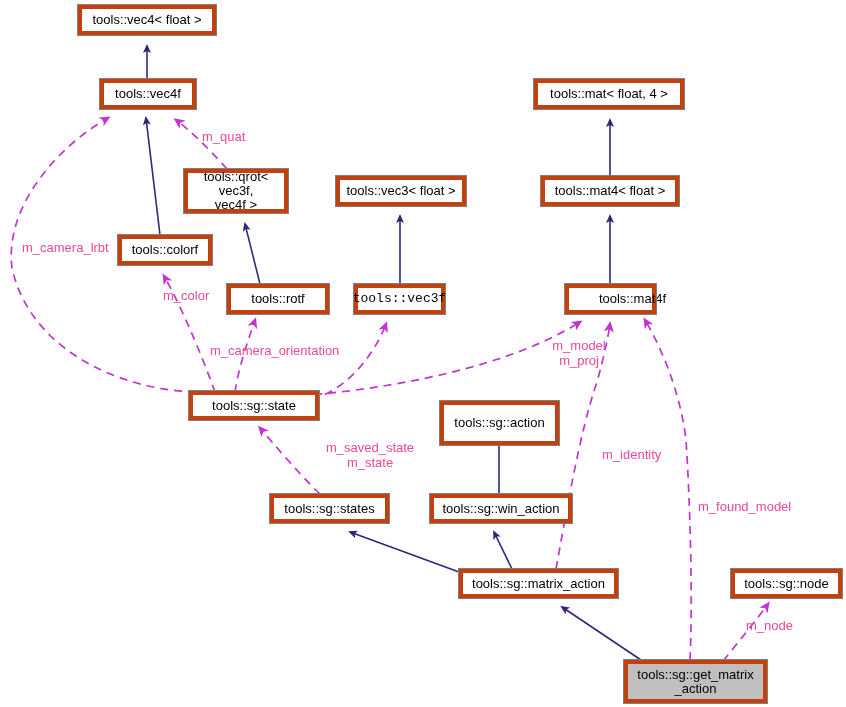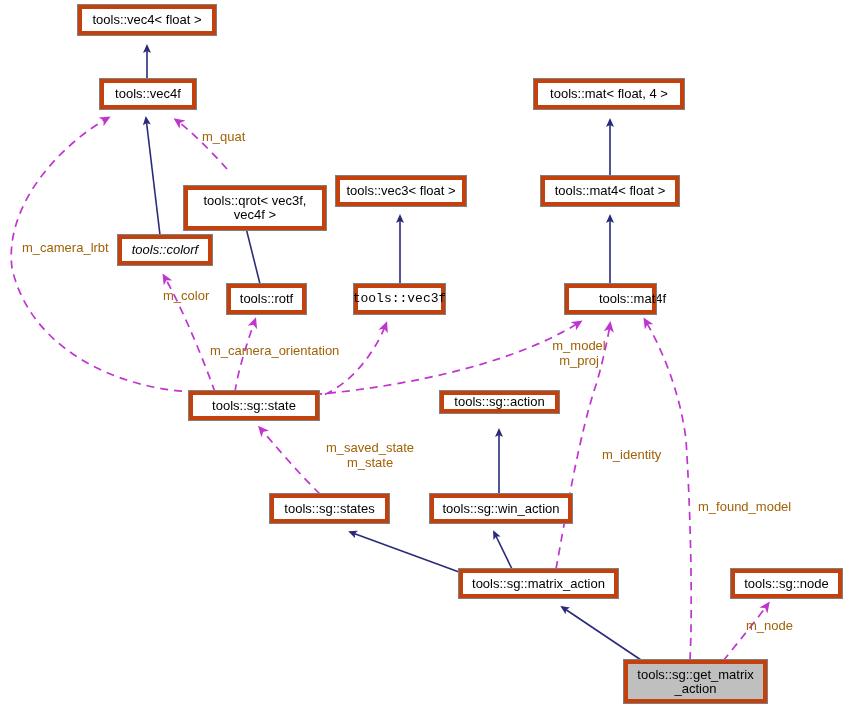--- a/index.html
+++ b/index.html
@@ -39,21 +39,21 @@
     white-space: pre-line;
     letter-spacing: 0px;
   }
   .node.highlight {
     background: #bfbfbf;
   }
   .edge-label {
     position: absolute;
     font-size: 13px;
     line-height: 15px;
-    color: #a16207;
+    color: #ec4899;
     white-space: pre-line;
     text-align: center;
   }
   .edge-label.left { text-align: left; }
 </style>
 </head>
 <body>
 
 <div id="canvas">
 
@@ -91,40 +91,40 @@
       <path d="M556,569 C565,520 580,430 597,382 C604,356 608,338 610,324"></path>
       <path d="M690,660 C693,600 690,500 686,440 C680,390 660,345 645,320"></path>
       <path d="M723,661 C740,640 758,618 768,604"></path>
     </g>
   </svg>
 
   <div class="node" style="left:78px;  top:5px;   width:138px; height:30px;">tools::vec4&lt; float &gt;</div>
 
   <div class="node" style="left:100px; top:79px;  width:96px;  height:30px;">tools::vec4f</div>
 
-  <div class="node" style="left:184px; top:169px; width:142px; height:44px;margin-top:17px;">tools::qrot&lt; vec3f,
+  <div class="node" style="left:184px; top:169px; width:104px; height:44px;">tools::qrot&lt; vec3f,
 vec4f &gt;</div>
 
   <div class="node" style="left:336px; top:176px; width:130px; height:30px;">tools::vec3&lt; float &gt;</div>
 
   <div class="node" style="left:534px; top:79px;  width:150px; height:30px;">tools::mat&lt; float, 4 &gt;</div>
 
   <div class="node" style="left:541px; top:176px; width:138px; height:30px;">tools::mat4&lt; float &gt;</div>
 
-  <div class="node" style="left:118px; top:235px; width:94px;  height:30px;font-style:italic;">tools::colorf</div>
+  <div class="node" style="left:118px; top:235px; width:94px;  height:30px;">tools::colorf</div>
 
-  <div class="node" style="left:227px; top:284px; width:79px;  height:30px;">tools::rotf</div>
+  <div class="node" style="left:227px; top:284px; width:102px;  height:30px;">tools::rotf</div>
 
   <div class="node" style="left:354px; top:284px; width:91px;  height:30px;font-family:Liberation Mono, monospace;">tools::vec3f</div>
 
   <div class="node" style="left:565px; top:284px; width:91px;  height:30px;padding-left:44px;">tools::mat4f</div>
 
   <div class="node" style="left:189px; top:391px; width:130px; height:29px;">tools::sg::state</div>
 
-  <div class="node" style="left:440px; top:391px; width:119px; height:22px;">tools::sg::action</div>
+  <div class="node" style="left:440px; top:401px; width:119px; height:44px;">tools::sg::action</div>
 
   <div class="node" style="left:270px; top:494px; width:119px; height:29px;">tools::sg::states</div>
 
   <div class="node" style="left:430px; top:494px; width:142px; height:29px;">tools::sg::win_action</div>
 
   <div class="node" style="left:459px; top:569px; width:159px; height:29px;">tools::sg::matrix_action</div>
 
   <div class="node" style="left:731px; top:569px; width:111px; height:29px;">tools::sg::node</div>
 
   <div class="node highlight" style="left:624px; top:660px; width:143px; height:43px;">tools::sg::get_matrix

